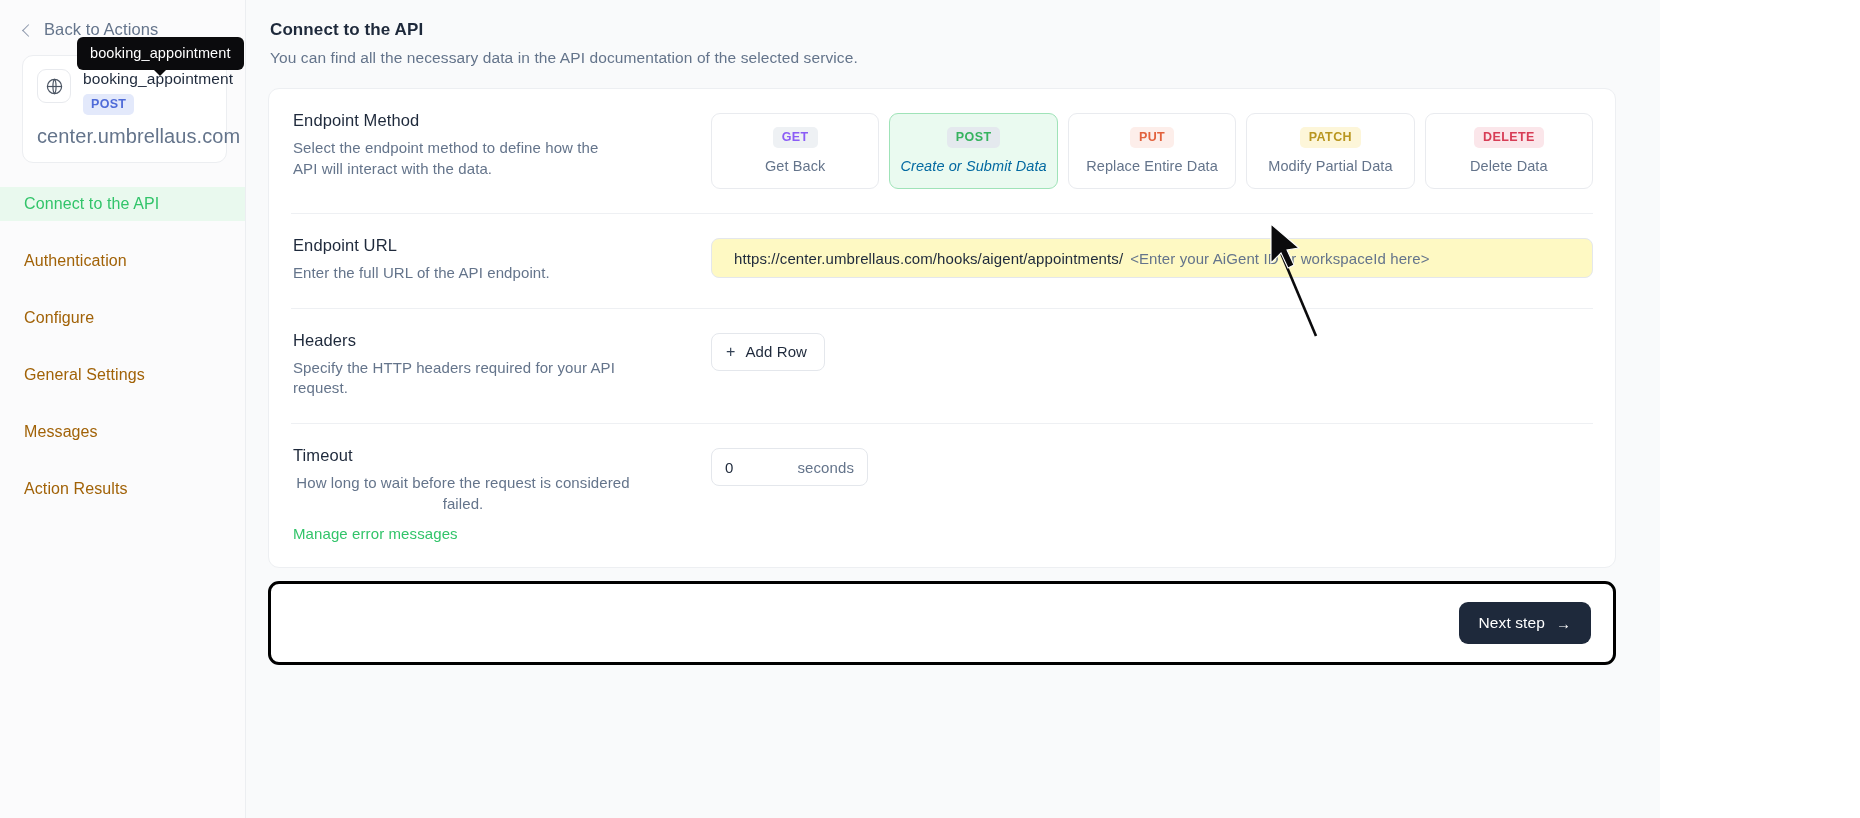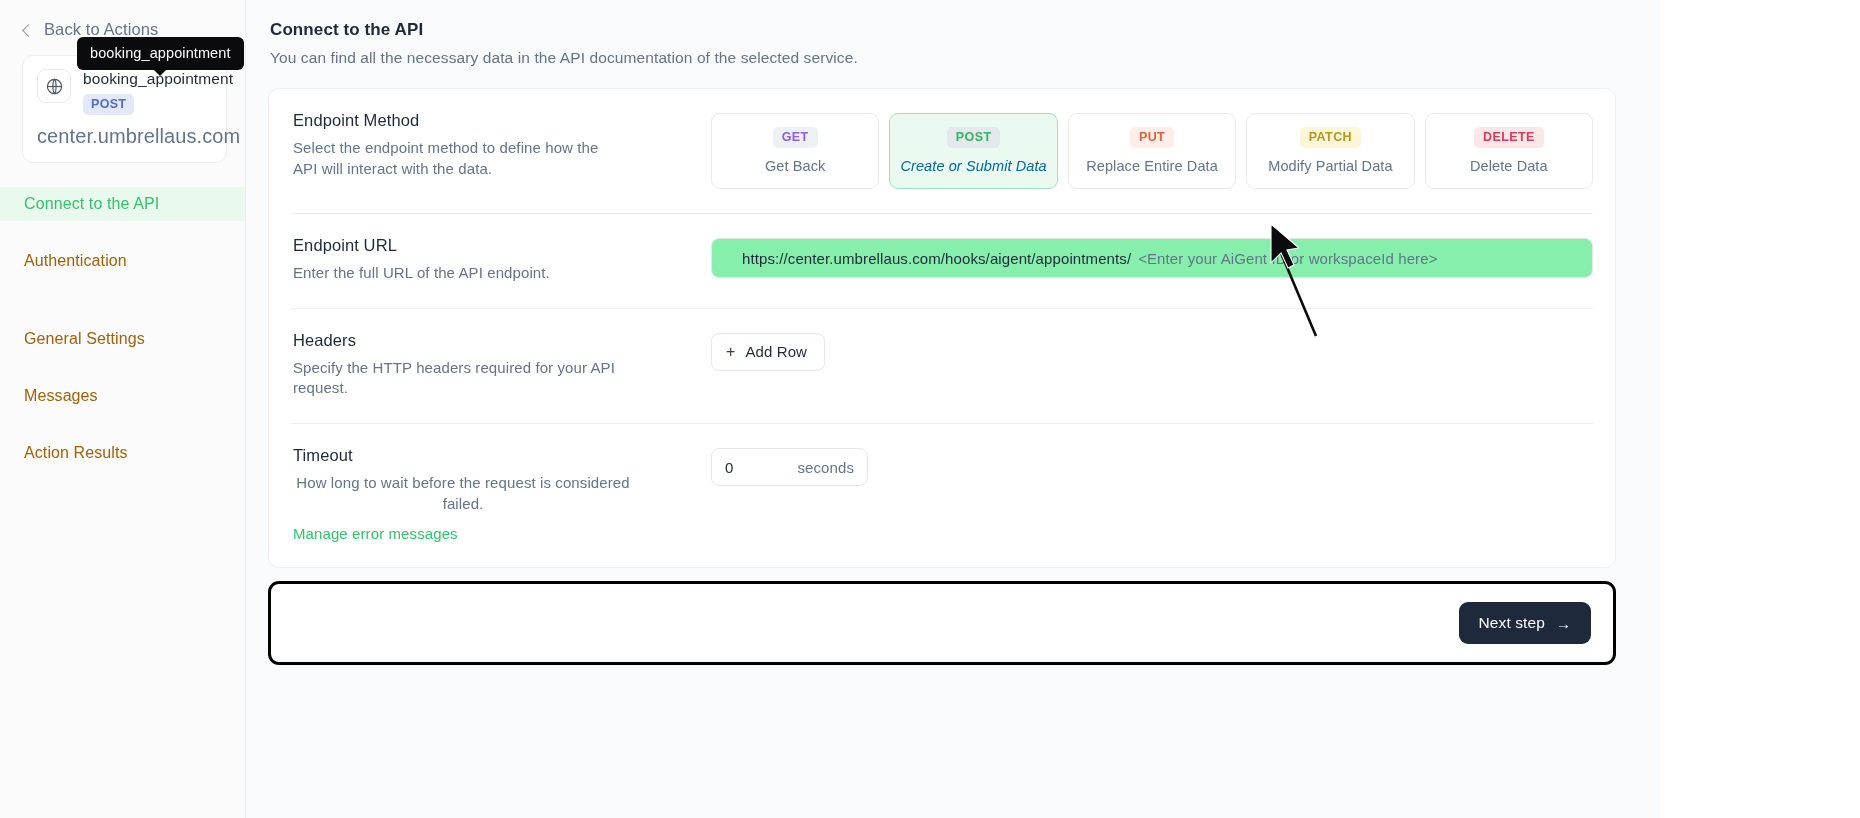--- a/index.html
+++ b/index.html
@@ -228,24 +228,24 @@
     color: #64748b;
     letter-spacing: .1px;
   }
   .mcard.selected .mlabel { color: #0369a1; font-style: italic; }
 
   
   .url-input {
     height: 40px;
     border: 1px solid #e4e7ec;
     border-radius: 8px;
-    background: #86efac;
-    display: flex;
-    align-items: center;
-    padding: 0 30px;
+    background: #fef9c3;
+    display: flex;
+    align-items: center;
+    padding: 0 22px;
     font-size: 15px;
     letter-spacing: .1px;
     white-space: nowrap;
     overflow: hidden;
   }
   .url-filled { color: #1e293b; }
   .url-hint { color: #64748b; margin-left: 7px; }
 
   
   .addrow {
@@ -356,20 +356,23 @@
 
     <nav class="nav">
       <div class="nav-item active">
         <span>Connect to the API</span>
       </div>
       <div class="nav-spacer"></div>
       <div class="nav-item">
         <span>Authentication</span>
       </div>
       <div class="nav-spacer"></div>
+      <div class="nav-item">
+        <span>Configure</span>
+      </div>
       <div class="nav-spacer"></div>
       <div class="nav-item">
         <span>General Settings</span>
       </div>
       <div class="nav-spacer"></div>
       <div class="nav-item">
         <span>Messages</span>
       </div>
       <div class="nav-spacer"></div>
       <div class="nav-item">

